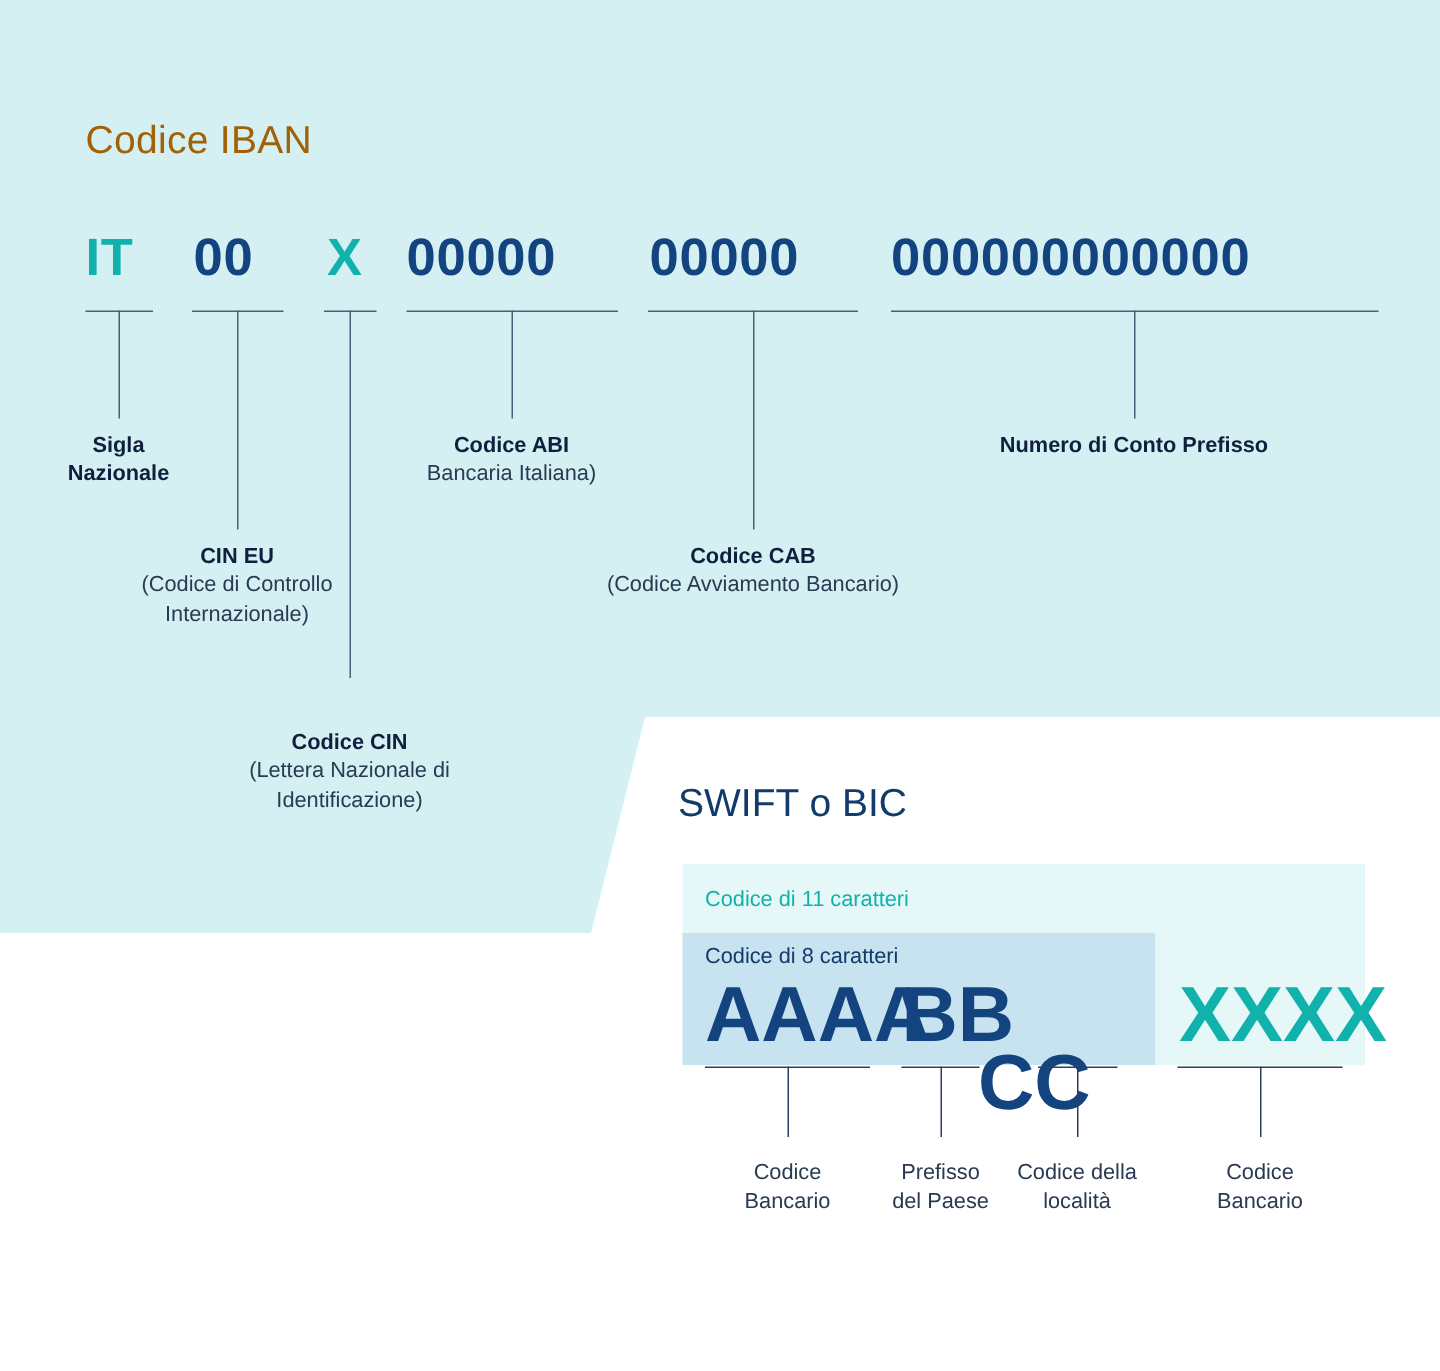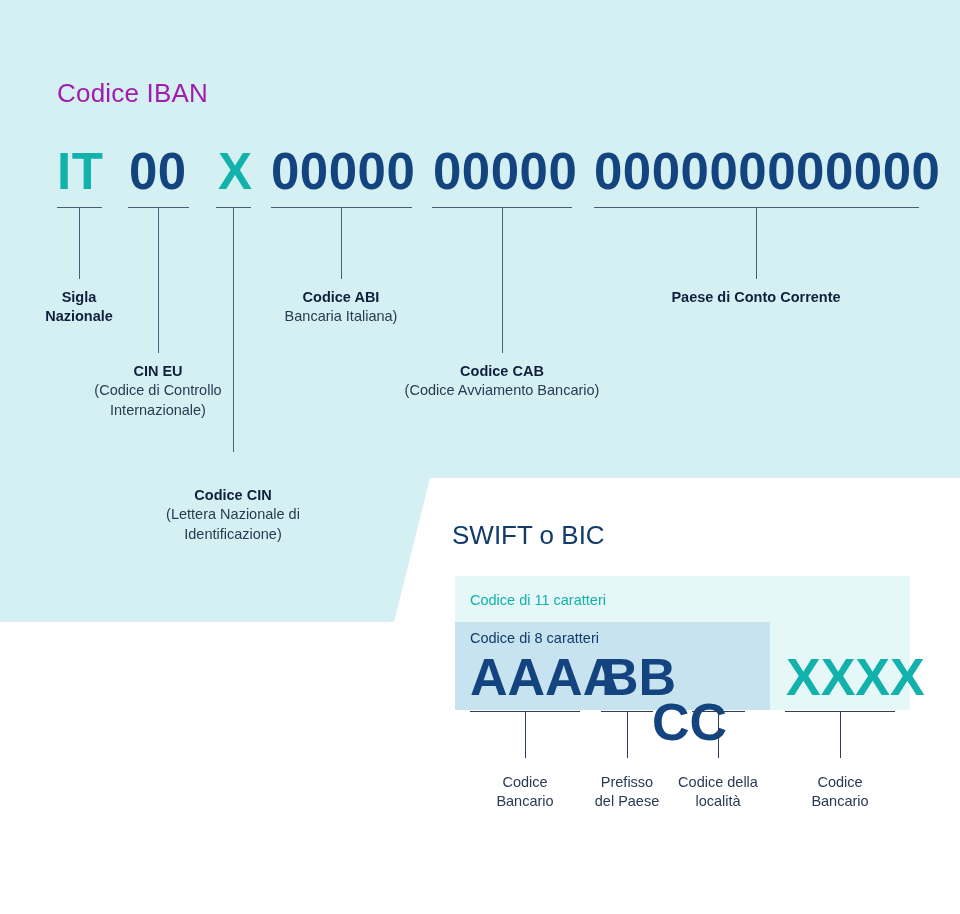--- a/index.html
+++ b/index.html
@@ -12,27 +12,27 @@
   }
   .stage{position:relative;width:960px;height:914px;overflow:hidden;background:#ffffff;}
 
   
   .iban-panel{
     position:absolute;left:0;top:0;width:960px;height:622px;
     background:#d5f0f2;
   }
   .iban-title{
     position:absolute;left:57px;top:78px;
-    font-size:26px;font-weight:400;color:#a21caf;letter-spacing:.2px;
+    font-size:26px;font-weight:400;color:#a16207;letter-spacing:.2px;
     white-space:nowrap;
   }
 
   
   .code-row{position:absolute;left:0;top:146px;width:960px;height:52px;}
-  .grp{position:absolute;top:0;font-size:51px;font-weight:700;line-height:52px;letter-spacing:.5px;white-space:nowrap;}
+  .grp{position:absolute;top:0;font-size:35px;font-weight:700;line-height:52px;letter-spacing:.5px;white-space:nowrap;}
   .navy{color:#13447f;}
   .teal{color:#12b2ac;}
 
   
   .lead-h{position:absolute;height:0;border-top:1.6px solid #4a5e75;}
   .lead-v{position:absolute;width:0;border-left:1.6px solid #4a5e75;}
 
   
   .lbl{position:absolute;color:#16233f;line-height:1.33;}
   .lbl b{display:block;font-weight:700;font-size:14.5px;color:#101f3d;}
@@ -133,21 +133,21 @@
     <b>Codice ABI</b>
     <span>Bancaria Italiana)</span>
   </div>
 
   <div class="lbl center" style="left:382px; top:362px; width:240px;">
     <b>Codice CAB</b>
     <span>(Codice Avviamento Bancario)</span>
   </div>
 
   <div class="lbl center" style="left:626px; top:288px; width:260px;">
-    <b>Paese di Conto Corrente</b>
+    <b>Numero di Conto Prefisso</b>
   </div>
 
   <div class="swift-card"></div>
 
   <div class="swift-title">SWIFT o BIC</div>
 
   <div class="box11"></div>
   <div class="box8"></div>
 
   <div class="box-cap cap11">Codice di 11 caratteri</div>

